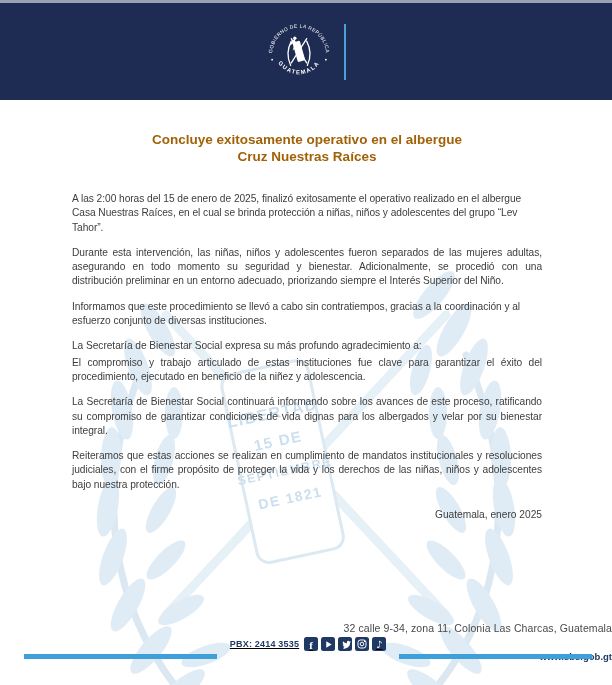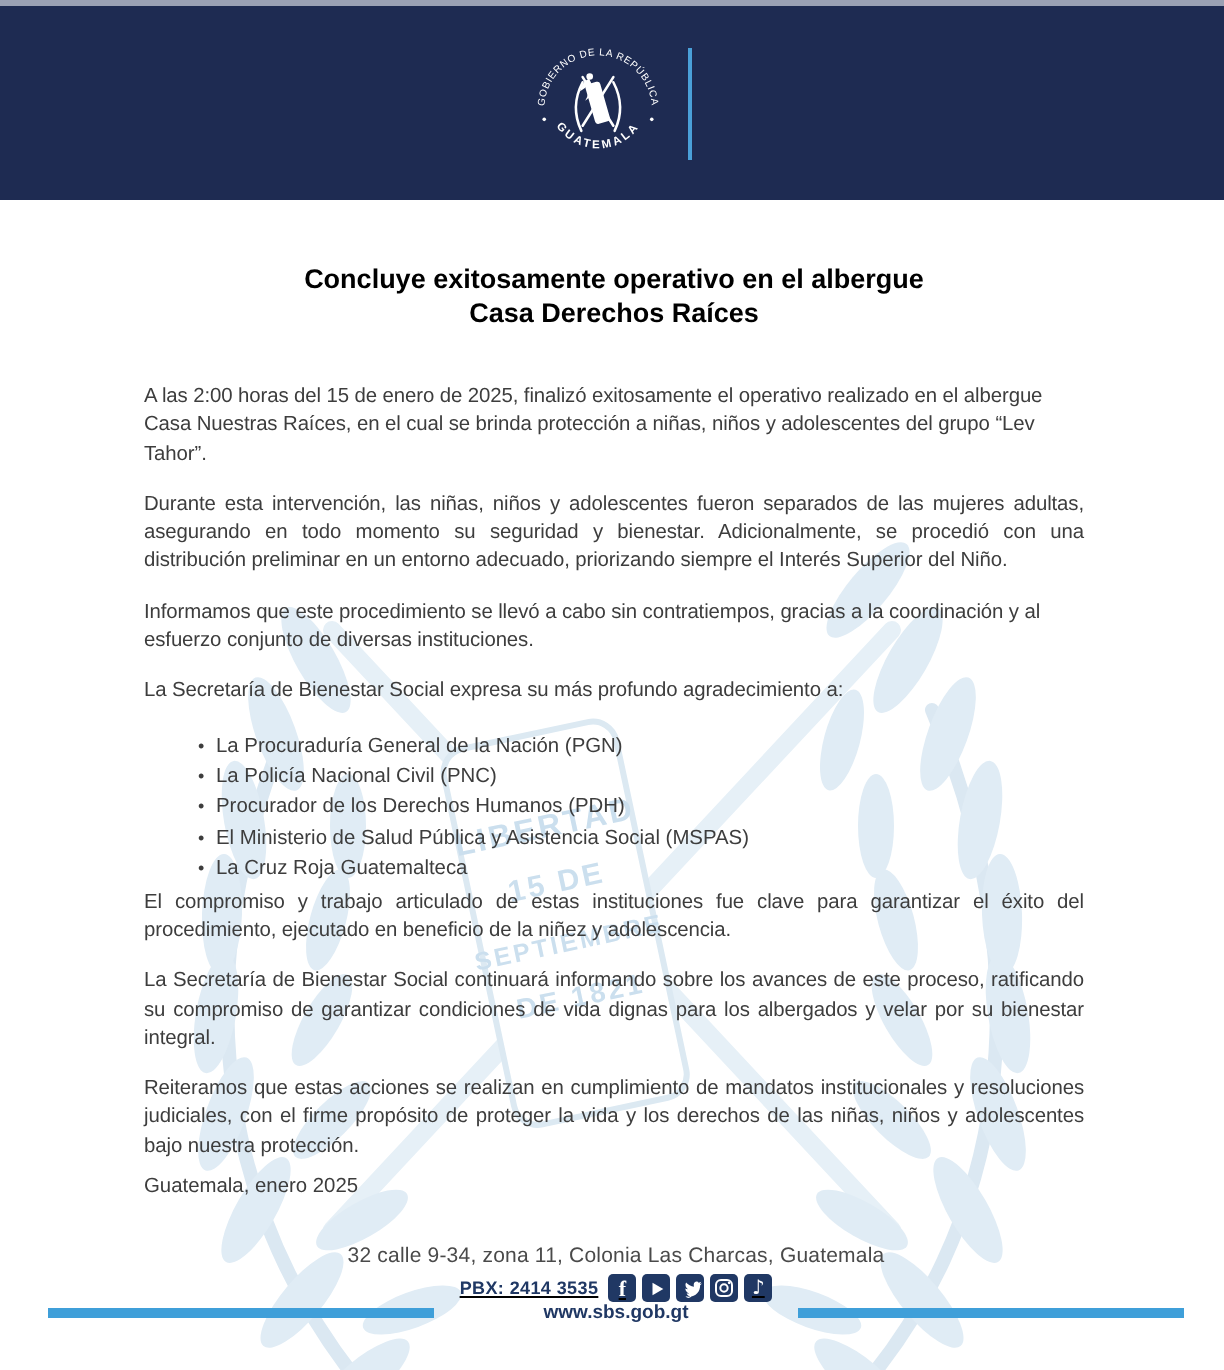--- a/index.html
+++ b/index.html
@@ -7,30 +7,30 @@
         font-family:"Liberation Sans",sans-serif;}
   .top-strip{height:3px;background:#9aa1b4;}
   .header-band{height:97px;background:#1e2b52;display:flex;align-items:center;justify-content:center;gap:13px;}
   .seal{width:64px;height:64px;flex:0 0 auto;}
   .hdr-divider{width:2px;height:56px;background:#4aa0d8;flex:0 0 auto;}
   .header-text{color:#fff;}
   .hdr-l1{font-size:11.5px;font-weight:400;line-height:14px;letter-spacing:.2px;}
   .hdr-b{font-size:12.5px;font-weight:bold;line-height:14.5px;letter-spacing:.2px;}
   .watermark{position:absolute;left:16px;top:185px;width:580px;height:580px;z-index:0;pointer-events:none;}
   .content{position:relative;z-index:1;padding:0 70px 0 72px;}
-  .doc-title{margin-top:31px;text-align:center;color:#000000;font-weight:bold;font-size:13.5px;line-height:17px;}
+  .doc-title{margin-top:31px;text-align:center;color:#a16207;font-weight:bold;font-size:13.5px;line-height:17px;}
   .para{font-size:10.2px;line-height:14.3px;color:#3d3d3d;margin:11px 0 0 0;letter-spacing:-0.05px;}
   .p1{margin-top:27px;}
   .justify{text-align:justify;}
   ul.bullets{margin:12px 0 0 0;padding:0 0 0 36px;list-style:none;}
   ul.bullets li{position:relative;font-size:10.2px;line-height:15.4px;color:#3d3d3d;}
   ul.bullets li::before{content:"\2022";position:absolute;left:-9px;top:0;font-size:9px;color:#3d3d3d;}
   .after-bullets{margin-top:2px;}
-  .dateline{font-size:10.2px;color:#3d3d3d;text-align:left;margin-top:7px;}
-  .footer{position:absolute;left:4px;right:0;top:622px;z-index:1;text-align:center;}
+  .dateline{font-size:10.2px;color:#3d3d3d;text-align:right;margin-top:17px;}
+  .footer{position:absolute;left:4px;right:0;top:622px;z-index:1;text-align:right;}
   .address{font-size:10.5px;color:#4a4a4a;letter-spacing:.1px;}
   .pbx-row{margin-top:3px;display:flex;justify-content:center;align-items:center;gap:5px;text-decoration:underline;}
   .pbx-label{font-size:9px;font-weight:bold;color:#203864;letter-spacing:.2px;}
   .icons{display:flex;gap:3px;}
   .icon-sq{width:14px;height:14px;background:#203864;border-radius:2.5px;display:flex;
            align-items:center;justify-content:center;color:#fff;overflow:hidden;cursor:pointer;}
   .fb-glyph{font-size:11px;font-weight:bold;font-family:"Liberation Serif",serif;margin-top:1px;}
   .note-glyph{font-size:10px;font-family:"DejaVu Sans",sans-serif;}
   .www{margin-top:0;font-size:9.5px;font-weight:bold;color:#203864;cursor:pointer;}
   .blue-line{position:absolute;top:32px;height:5px;background:#3f9fd9;width:193px;}
@@ -125,35 +125,28 @@
         <text x="266" y="263" font-size="15">15 DE</text>
         <text x="266" y="293" font-size="12.5">SEPTIEMBRE</text>
         <text x="266" y="321" font-size="14">DE 1821</text>
       </g>
     </g>
   </svg>
 
   <div class="content">
     <div class="doc-title">
       <div>Concluye exitosamente operativo en el albergue</div>
-      <div>Casa Derechos Raíces</div>
+      <div>Cruz Nuestras Raíces</div>
     </div>
 
     <p class="para p1">A las 2:00 horas del 15 de enero de 2025, finalizó exitosamente el operativo realizado en el albergue Casa Nuestras Raíces, en el cual se brinda protección a niñas, niños y adolescentes del grupo “Lev Tahor”.</p>
     <p class="para justify">Durante esta intervención, las niñas, niños y adolescentes fueron separados de las mujeres adultas, asegurando en todo momento su seguridad y bienestar. Adicionalmente, se procedió con una distribución preliminar en un entorno adecuado, priorizando siempre el Interés Superior del Niño.</p>
     <p class="para">Informamos que este procedimiento se llevó a cabo sin contratiempos, gracias a la coordinación y al esfuerzo conjunto de diversas instituciones.</p>
     <p class="para">La Secretaría de Bienestar Social expresa su más profundo agradecimiento a:</p>
 
-    <ul class="bullets">
-      <li>La Procuraduría General de la Nación (PGN)</li>
-      <li>La Policía Nacional Civil (PNC)</li>
-      <li>Procurador de los Derechos Humanos (PDH)</li>
-      <li>El Ministerio de Salud Pública y Asistencia Social (MSPAS)</li>
-      <li>La Cruz Roja Guatemalteca</li>
-    </ul>
 
     <p class="para justify after-bullets">El compromiso y trabajo articulado de estas instituciones fue clave para garantizar el éxito del procedimiento, ejecutado en beneficio de la niñez y adolescencia.</p>
     <p class="para justify">La Secretaría de Bienestar Social continuará informando sobre los avances de este proceso, ratificando su compromiso de garantizar condiciones de vida dignas para los albergados y velar por su bienestar integral.</p>
     <p class="para justify">Reiteramos que estas acciones se realizan en cumplimiento de mandatos institucionales y resoluciones judiciales, con el firme propósito de proteger la vida y los derechos de las niñas, niños y adolescentes bajo nuestra protección.</p>
 
     <div class="dateline">Guatemala, enero 2025</div>
   </div>
 
   <div class="footer">
     <div class="address">32 calle 9-34, zona 11, Colonia Las Charcas, Guatemala</div>

